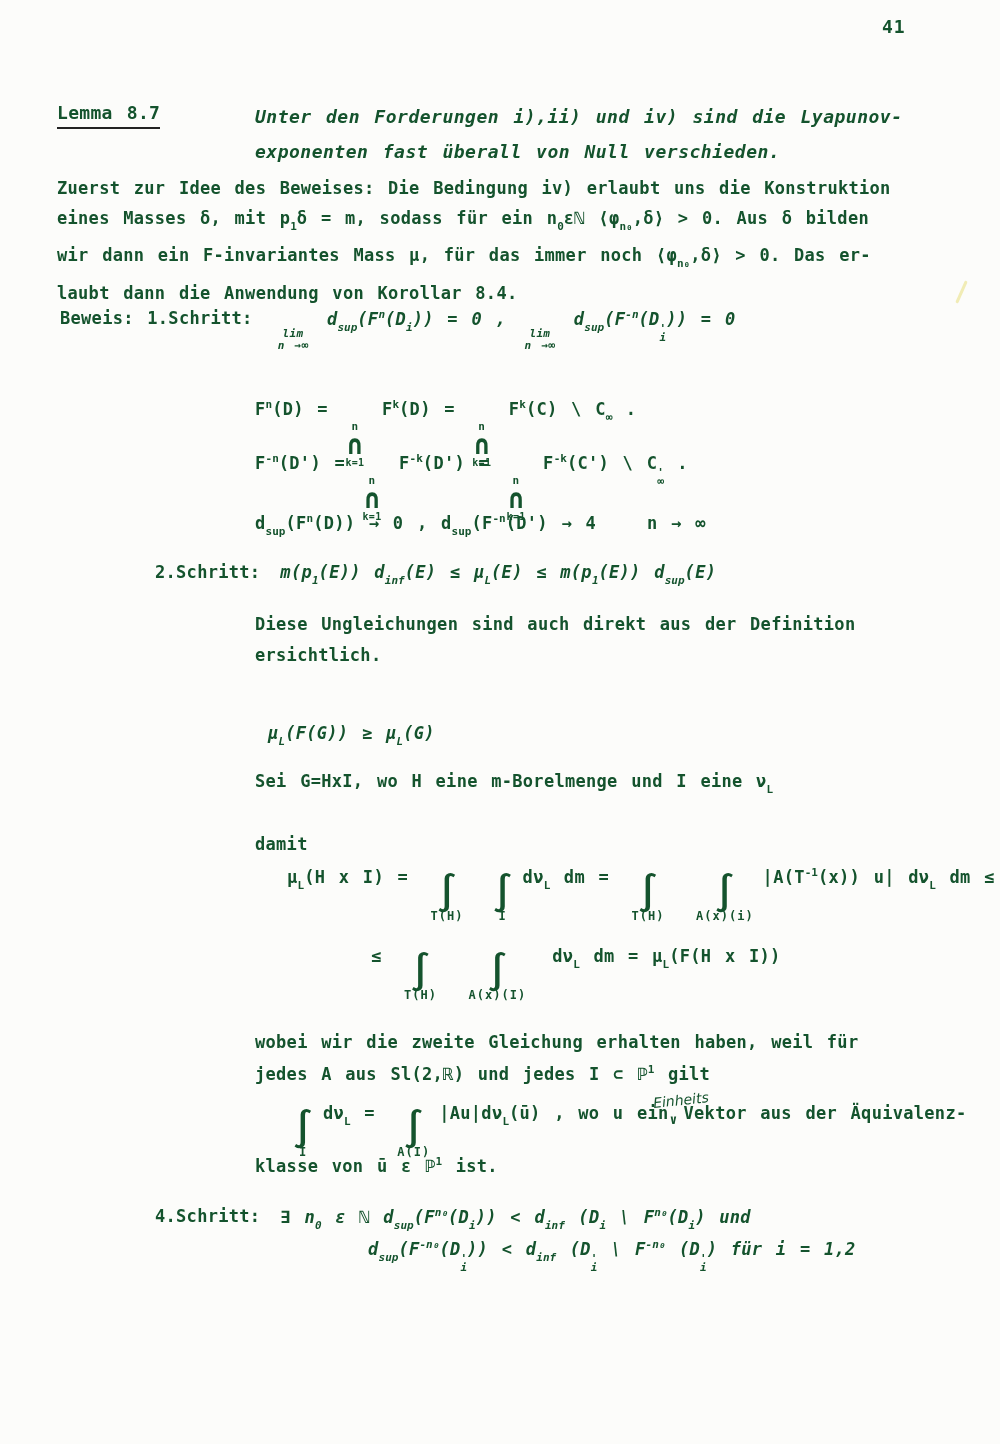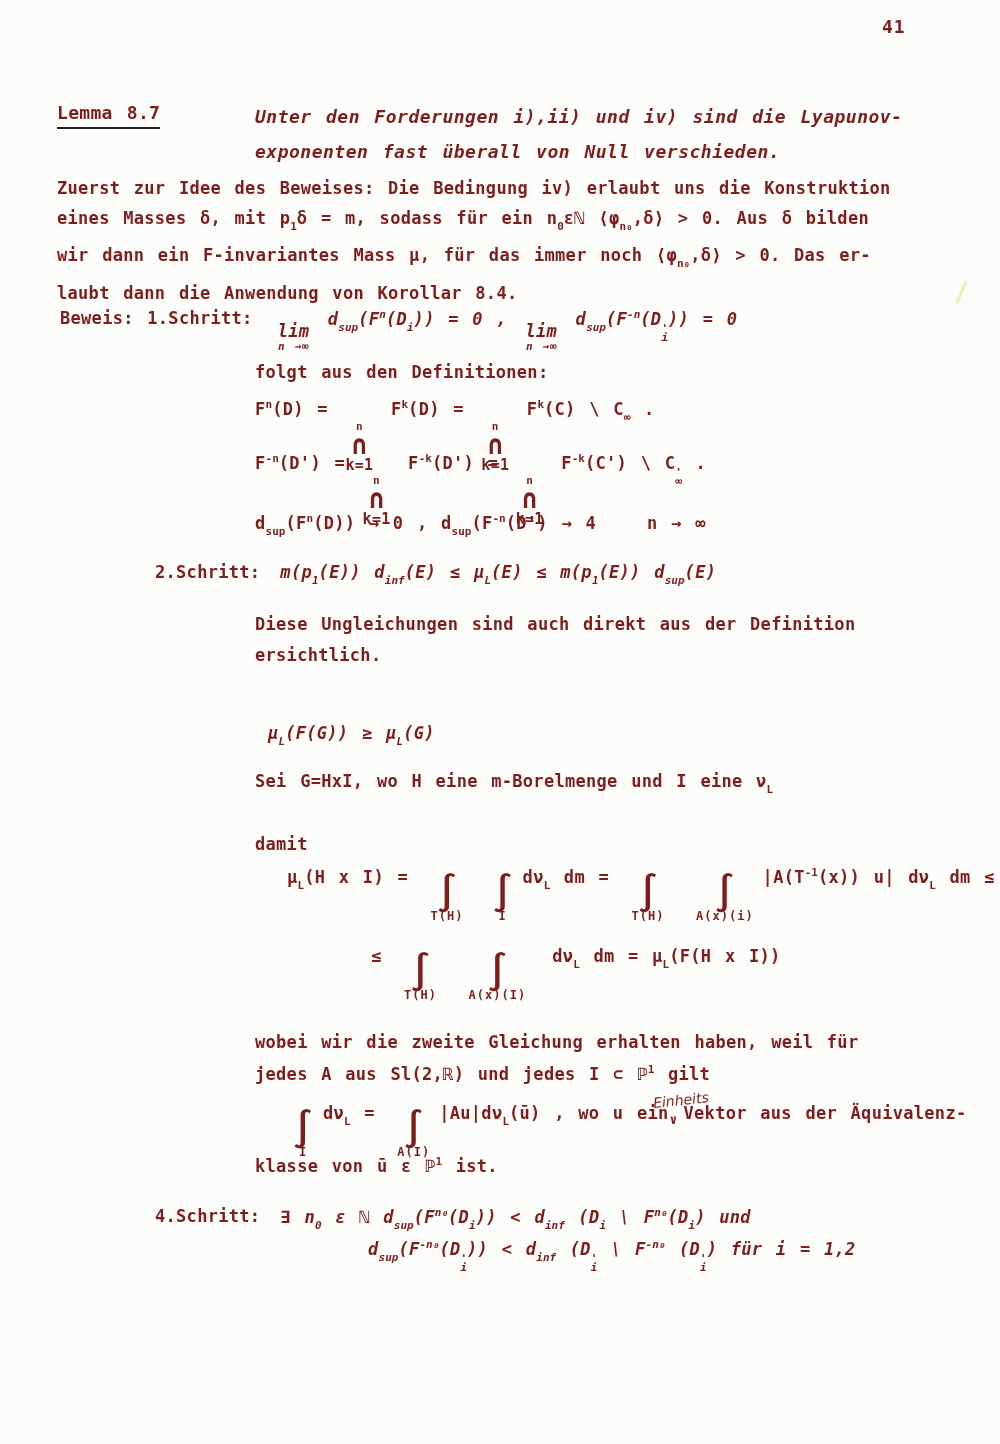--- a/index.html
+++ b/index.html
@@ -23,36 +23,36 @@
   .pagenum{position:absolute;left:882px;top:16px;font-size:18px;letter-spacing:1px;}
   .lemma-label{position:absolute;left:57px;top:102px;font-size:18px;border-bottom:2.5px solid #222;padding-bottom:4px;}
   .lemma-stmt{position:absolute;left:255px;top:99px;font-size:18px;line-height:35px;letter-spacing:.5px;}
   .pblock .line{line-height:29.5px;}
   sub{font-size:11px;vertical-align:-6px;letter-spacing:0;}
   sup{font-size:11px;vertical-align:7px;letter-spacing:0;}
   .ss{display:inline-flex;flex-direction:column;align-items:flex-start;font-size:11px;line-height:.8;vertical-align:-7px;letter-spacing:0;}
   .big{display:inline-flex;flex-direction:column;align-items:center;vertical-align:-15px;margin:0 4px;}
   .big-t{font-size:11px;line-height:1;}
   .big-o{font-size:27px;line-height:.95;}
-  .big-b{font-size:15px;line-height:1;}
+  .big-b{font-size:10px;line-height:1;}
   .int{display:inline-flex;flex-direction:column;align-items:center;vertical-align:-22px;margin:0 9px;}
   .int-o{font-size:36px;line-height:.85;font-style:normal;}
   .int-b{font-size:12px;line-height:1.2;letter-spacing:1px;}
   .lim{display:inline-flex;flex-direction:column;align-items:center;vertical-align:-12px;margin:0 5px;}
-  .lim-t{font-size:17px;line-height:1;font-style:italic;}
+  .lim-t{font-size:11px;line-height:1;font-style:italic;}
   .lim-b{font-size:11px;line-height:1.3;}
   .hand{position:relative;display:inline-block;width:15px;}
   .hand-caret{position:absolute;left:1px;top:-7px;font-size:13px;}
   .hand-word{position:absolute;left:-16px;top:-27px;font-family:"DejaVu Sans",sans-serif;font-style:italic;font-weight:normal;font-size:14px;letter-spacing:0;word-spacing:0;transform:rotate(-6deg);}
   .artifact{position:absolute;left:960px;top:280px;width:3px;height:24px;transform:rotate(24deg);opacity:.85;border-radius:2px;}
 </style>
 </head>
 <body>
 
-<div class="page" style="background: rgb(252, 252, 250); color: #7f1d1d;">
+<div class="page" style="background: rgb(252, 252, 250); color: #14532d;">
 
   <div class="pagenum">41</div>
 
   <div class="lemma-label">Lemma 8.7</div>
   <div class="lemma-stmt em">
     <div>Unter den Forderungen i),ii) und iv) sind die Lyapunov-</div>
     <div>exponenten fast überall von Null verschieden.</div>
   </div>
 
   <div class="row pblock" style="left:57px;top:174px">
@@ -69,21 +69,20 @@
           <span class="lim-b">n →∞</span>
         </span><span> d</span><sub>sup</sub><span>(F</span><sup>n</sup><span>(D</span><sub>i</sub><span>)) = 0 , </span><span class="lim">
           <span class="lim-t">lim</span>
           <span class="lim-b">n →∞</span>
         </span><span> d</span><sub>sup</sub><span>(F</span><sup>-n</sup><span>(D</span><span class="ss">
           <span class="ss-t">'</span>
           <span class="ss-b">i</span>
         </span><span>)) = 0</span></span>
   </div>
 
-  <div class="row" style="left:255px;top:362px">folgt aus den Definitionen:</div>
 
   <div class="row" style="left:255px;top:398px"><span>F</span><sup>n</sup><span>(D) = </span><span class="big">
         <span class="big-t">n</span>
         <span class="big-o">∩</span>
         <span class="big-b">k=1</span>
       </span><span> F</span><sup>k</sup><span>(D) = </span><span class="big">
         <span class="big-t">n</span>
         <span class="big-o">∩</span>
         <span class="big-b">k=1</span>
       </span><span> F</span><sup>k</sup><span>(C) \ C</span><sub>∞</sub><span> .</span></div>

